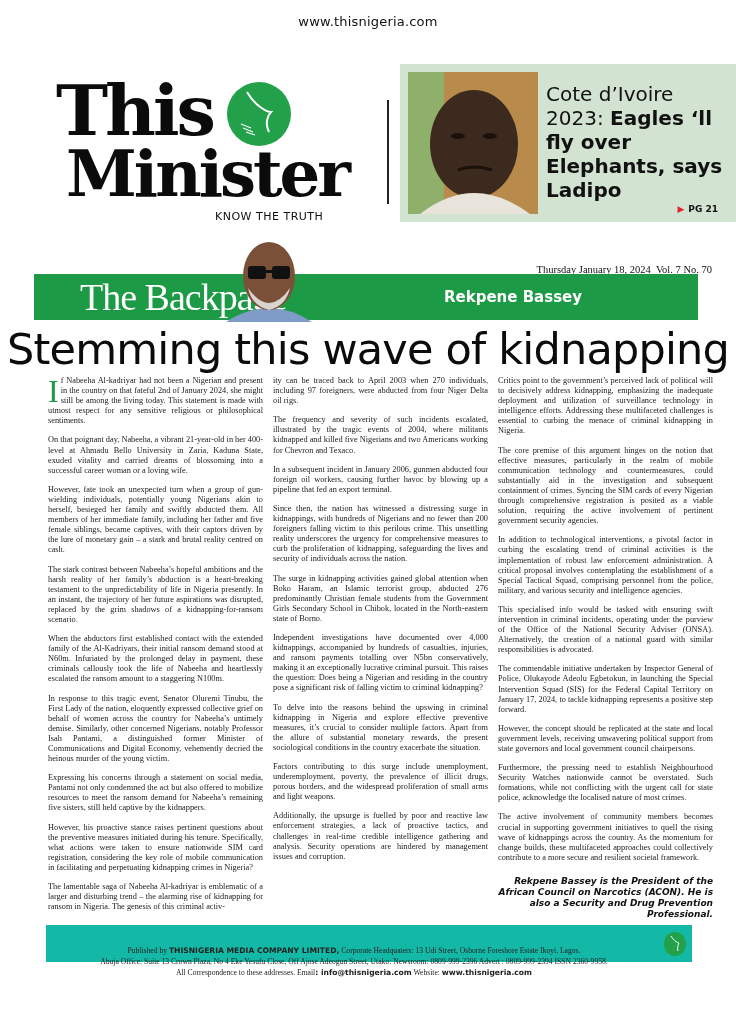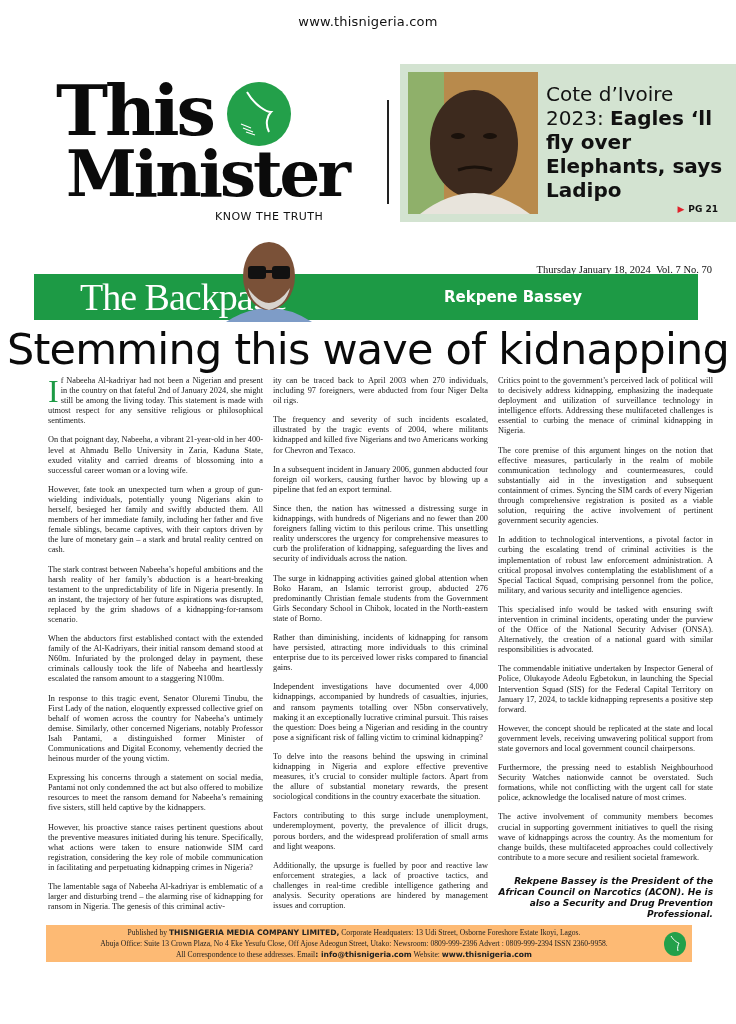--- a/index.html
+++ b/index.html
@@ -83,22 +83,22 @@
   .dropcap {
     float: left; font-size: 32px; line-height: 28px; color: #1d9a45; margin-right: 2px; margin-top: 1px;
     font-family: "Liberation Serif", serif;
   }
   .bio {
     font-family: "DejaVu Sans", sans-serif; font-weight: bold; font-style: italic;
     font-size: 9px; line-height: 11px; text-align: right; color: #111; margin-top: 13px;
   }
 
   .footer {
-    position: absolute; left: 46px; top: 925px; width: 646px; height: 37px; background: #fdba74;
-    text-align: center; font-size: 7.6px; line-height: 11px; color: #222; padding-top: 2px; padding-right: 30px;
+    position: absolute; left: 46px; top: 925px; width: 646px; height: 37px; background: #14b8a6;
+    text-align: center; font-size: 7.6px; line-height: 11px; color: #222; padding-top: 20px; padding-right: 30px;
   }
   .footer b { font-family: "DejaVu Sans", sans-serif; font-weight: bold; font-size: 7.6px; }
   .footer-logo {
     position: absolute; right: 6px; top: 7px; width: 22px; height: 24px; border-radius: 50%; background: #23a04a;
   }
 </style>
 </head>
 <body>
 
 <div class="url-top">www.thisnigeria.com</div>
@@ -170,21 +170,20 @@
     <p>Expressing his concerns through a statement on social media, Pantami not only condemned the act but also offered to mobilize resources to meet the ransom demand for Nabeeha’s remaining five sisters, still held captive by the kidnappers.</p>
     <p>However, his proactive stance raises pertinent questions about the preventive measures initiated during his tenure. Specifically, what actions were taken to ensure nationwide SIM card registration, considering the key role of mobile communication in facilitating and perpetuating kidnapping crimes in Nigeria?</p>
     <p>The lamentable saga of Nabeeha Al-kadriyar is emblematic of a larger and disturbing trend – the alarming rise of kidnapping for ransom in Nigeria. The genesis of this criminal activ-</p>
   </div>
   <div class="col">
     <p>ity can be traced back to April 2003 when 270 individuals, including 97 foreigners, were abducted from four Niger Delta oil rigs.</p>
     <p>The frequency and severity of such incidents escalated, illustrated by the tragic events of 2004, where militants kidnapped and killed five Nigerians and two Americans working for Chevron and Texaco.</p>
     <p>In a subsequent incident in January 2006, gunmen abducted four foreign oil workers, causing further havoc by blowing up a pipeline that fed an export terminal.</p>
     <p>Since then, the nation has witnessed a distressing surge in kidnappings, with hundreds of Nigerians and no fewer than 200 foreigners falling victim to this perilous crime. This unsettling reality underscores the urgency for comprehensive measures to curb the proliferation of kidnapping, safeguarding the lives and security of individuals across the nation.</p>
     <p>The surge in kidnapping activities gained global attention when Boko Haram, an Islamic terrorist group, abducted 276 predominantly Christian female students from the Government Girls Secondary School in Chibok, located in the North-eastern state of Borno.</p>
-    <p>Rather than diminishing, incidents of kidnapping for ransom have persisted, attracting more individuals to this criminal enterprise due to its perceived lower risks compared to financial gains.</p>
     <p>Independent investigations have documented over 4,000 kidnappings, accompanied by hundreds of casualties, injuries, and ransom payments totalling over N5bn conservatively, making it an exceptionally lucrative criminal pursuit. This raises the question: Does being a Nigerian and residing in the country pose a significant risk of falling victim to criminal kidnapping?</p>
     <p>To delve into the reasons behind the upswing in criminal kidnapping in Nigeria and explore effective preventive measures, it’s crucial to consider multiple factors. Apart from the allure of substantial monetary rewards, the present sociological conditions in the country exacerbate the situation.</p>
     <p>Factors contributing to this surge include unemployment, underemployment, poverty, the prevalence of illicit drugs, porous borders, and the widespread proliferation of small arms and light weapons.</p>
     <p>Additionally, the upsurge is fuelled by poor and reactive law enforcement strategies, a lack of proactive tactics, and challenges in real-time credible intelligence gathering and analysis. Security operations are hindered by management issues and corruption.</p>
   </div>
   <div class="col">
     <p>Critics point to the government’s perceived lack of political will to decisively address kidnapping, emphasizing the inadequate deployment and utilization of surveillance technology in intelligence efforts. Addressing these multifaceted challenges is essential to curbing the menace of criminal kidnapping in Nigeria.</p>
     <p>The core premise of this argument hinges on the notion that effective measures, particularly in the realm of mobile communication technology and countermeasures, could substantially aid in the investigation and subsequent containment of crimes. Syncing the SIM cards of every Nigerian through comprehensive registration is posited as a viable solution, requiring the active involvement of pertinent government security agencies.</p>
     <p>In addition to technological interventions, a pivotal factor in curbing the escalating trend of criminal activities is the implementation of robust law enforcement administration. A critical proposal involves contemplating the establishment of a Special Tactical Squad, comprising personnel from the police, military, and various security and intelligence agencies.</p>
     <p>This specialised info would be tasked with ensuring swift intervention in criminal incidents, operating under the purview of the Office of the National Security Adviser (ONSA). Alternatively, the creation of a national guard with similar responsibilities is advocated.</p>

